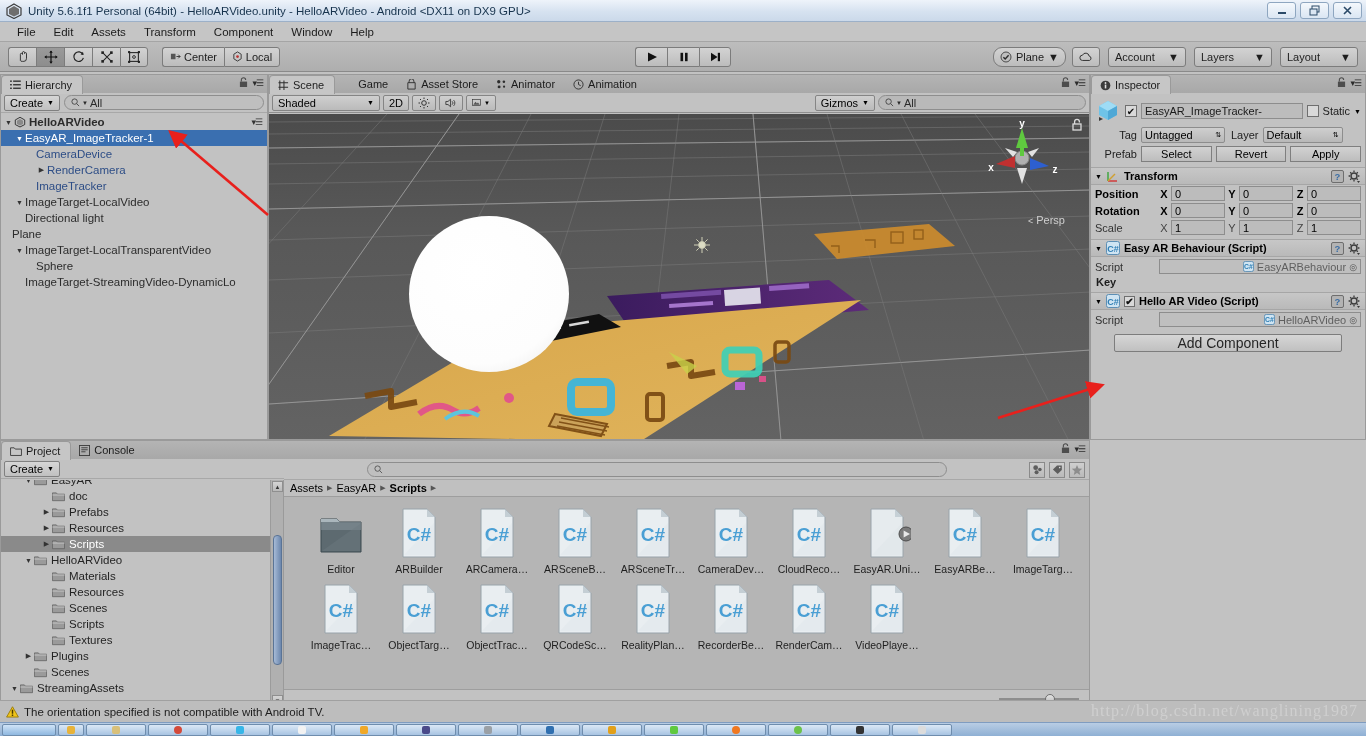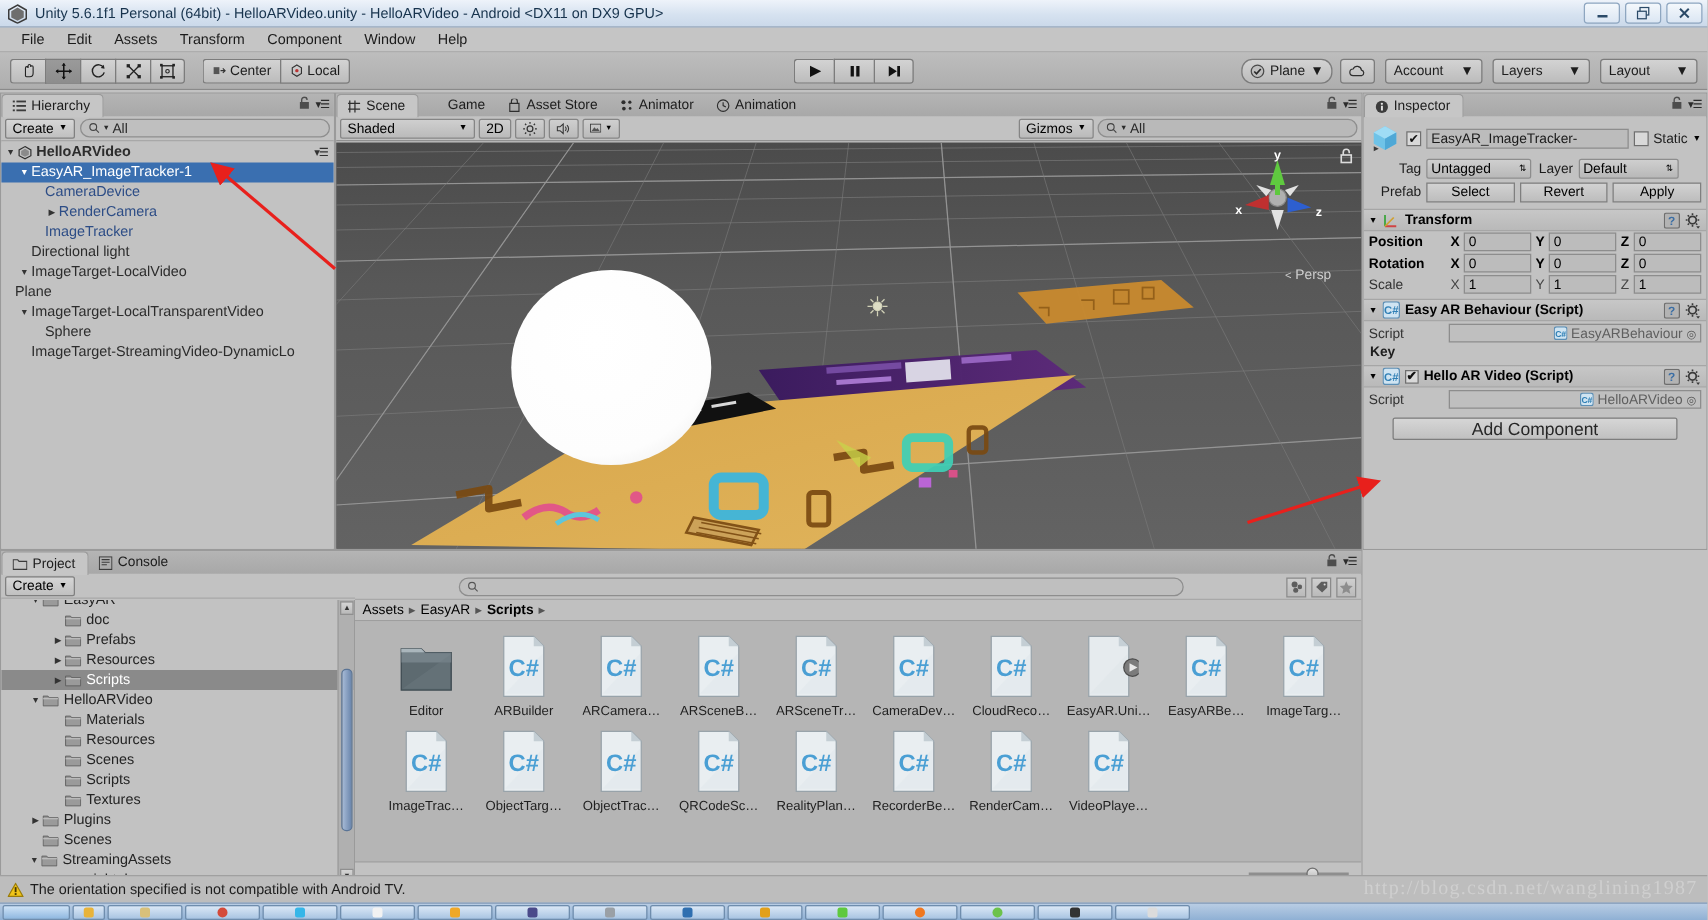--- a/index.html
+++ b/index.html
@@ -427,26 +427,26 @@
         </div>
         <div class="hrow" style="padding-left: 35px;">
           <span class="tri">▶</span>
           <span class="hname blue">RenderCamera</span>
         </div>
         <div class="hrow" style="padding-left: 24px;">
           <span class="tri"></span>
           <span class="hname blue">ImageTracker</span>
         </div>
         <div class="hrow" style="padding-left: 13px;">
+          <span class="tri">▼</span>
+          <span class="hname">ImageTarget-LocalVideo</span>
+        </div>
+        <div class="hrow" style="padding-left: 13px;">
           <span class="tri"></span>
           <span class="hname">Directional light</span>
-        </div>
-        <div class="hrow" style="padding-left: 13px;">
-          <span class="tri">▼</span>
-          <span class="hname">ImageTarget-LocalVideo</span>
         </div>
         <div class="hrow" style="">
           <span class="tri"></span>
           <span class="hname">Plane</span>
         </div>
         <div class="hrow" style="padding-left: 13px;">
           <span class="tri">▼</span>
           <span class="hname">ImageTarget-LocalTransparentVideo</span>
         </div>
         <div class="hrow" style="padding-left: 24px;">
@@ -1019,21 +1019,21 @@
             <span>Plugins</span>
           </div>
           <div class="prow" style="padding-left: 22px;">
             <span class="tri"></span>
             <svg class="foldericon" viewBox="0 0 14 11">
               <path d="M0.5,1.6 h4.2 l1.2,1.4 h7.6 v7 h-13 z" fill="#9a9a9a" stroke="#5e5e5e" stroke-width="0.8"></path>
               <path d="M0.5,3.4 h13 v1 h-13 z" fill="#c8c8c8"></path>
             </svg>
             <span>Scenes</span>
           </div>
-          <div class="prow" style="padding-left: 21px;">
+          <div class="prow" style="padding-left: 8px;">
             <span class="tri">▼</span>
             <svg class="foldericon" viewBox="0 0 14 11">
               <path d="M0.5,1.6 h4.2 l1.2,1.4 h7.6 v7 h-13 z" fill="#9a9a9a" stroke="#5e5e5e" stroke-width="0.8"></path>
               <path d="M0.5,3.4 h13 v1 h-13 z" fill="#c8c8c8"></path>
             </svg>
             <span>StreamingAssets</span>
           </div>
           <div class="prow" style="padding-left: 40px;">
             <span class="tri"></span>
             <svg class="foldericon" viewBox="0 0 14 11">

